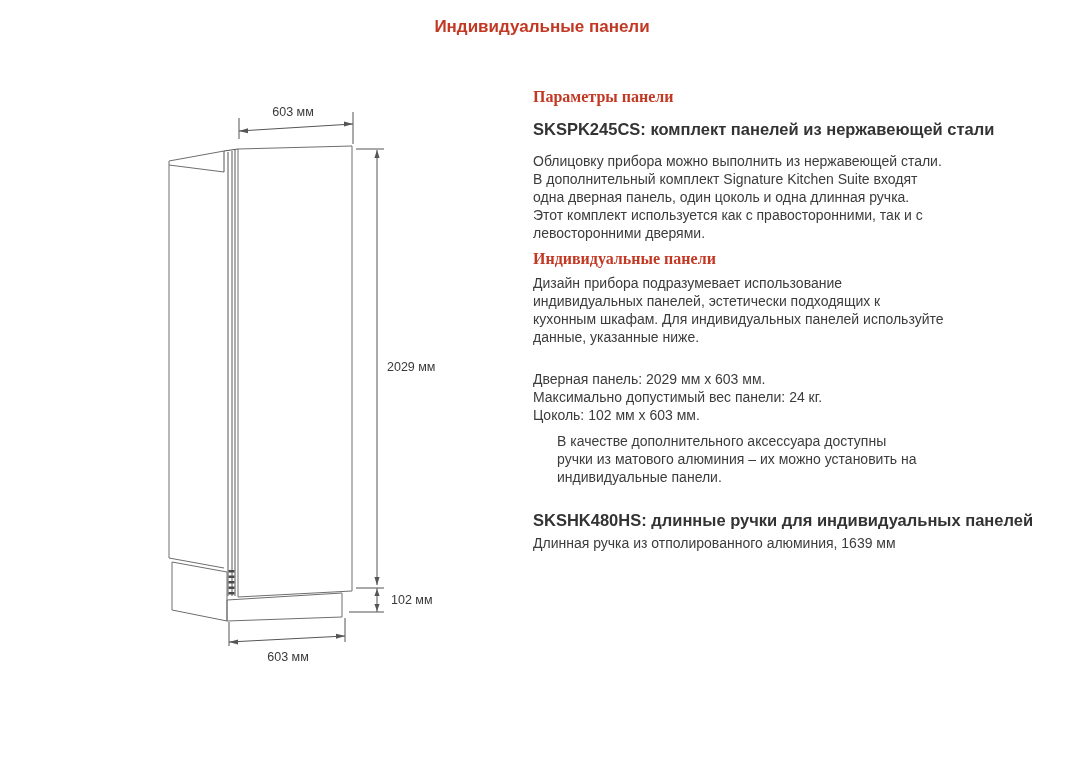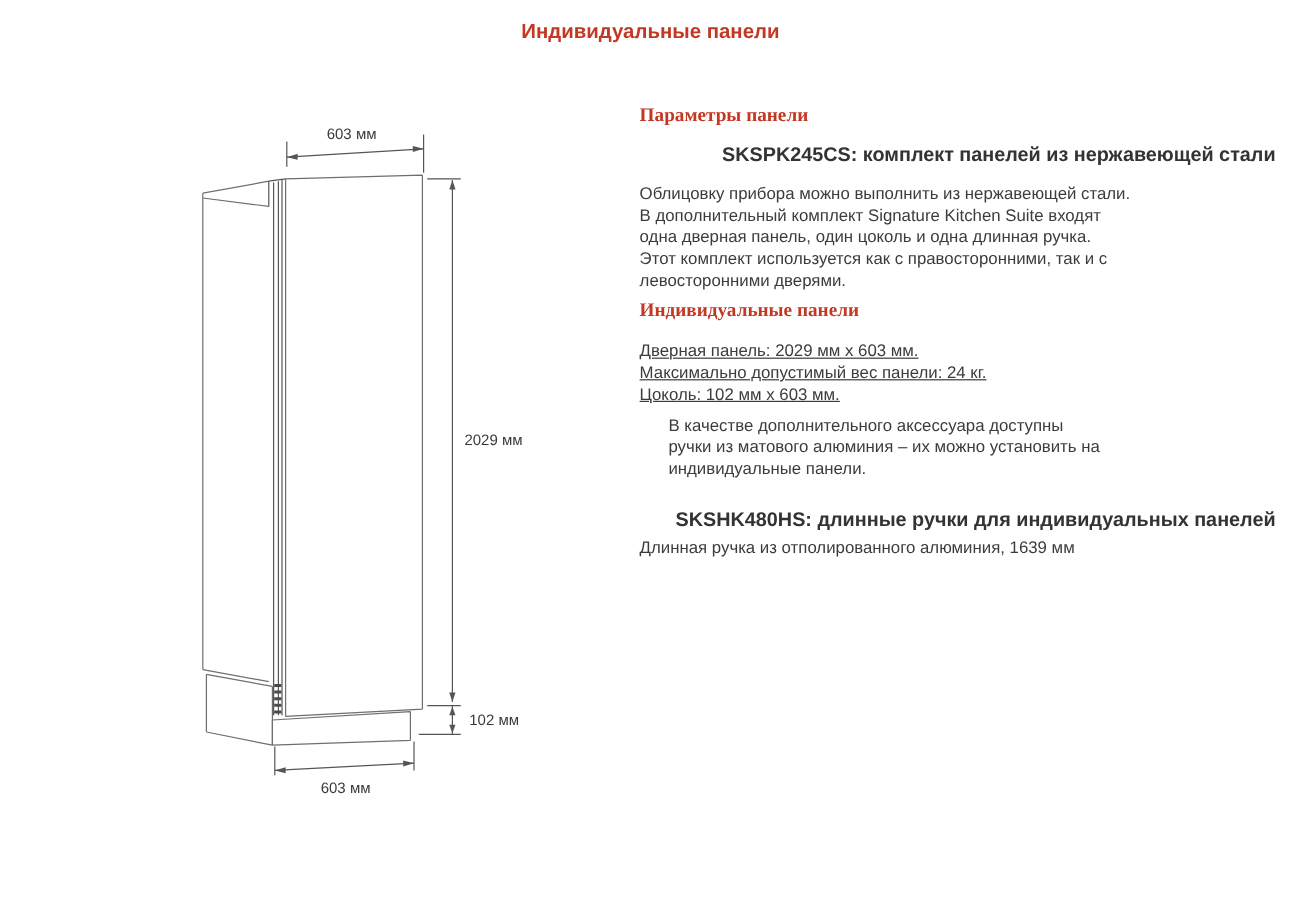--- a/index.html
+++ b/index.html
@@ -18,24 +18,24 @@
   .diagram text {
     font-family:"Liberation Sans", sans-serif; font-size:12.5px;
     fill:#3a3a3a; stroke:none;
   }
   .content { position:absolute; left:533px; top:85px; width:530px; }
   .serif-heading {
     margin:0; font-family:"Liberation Serif", serif;
     font-size:16px; line-height:24px; font-weight:bold; color:var(--accent);
   }
   .heading-2 { margin-top:5px; }
-  .code-line { margin:7px 0 0; font-size:16.5px; line-height:27px; font-weight:bold; color:#333333;text-align:right; }
+  .code-line { margin:7px 0 0; font-size:16.5px; line-height:27px; font-weight:bold; color:#333333; }
   .para { margin:9px 0 0; font-size:14px; line-height:18px; white-space:pre-line; }
   .para-tight { margin-top:3px; }
-  .specs-para { margin-top:12px;text-decoration:underline; }
+  .specs-para { margin-top:24px; }
   .accessory-para { margin-top:8px;margin-left:24px; }
   .handle-block { margin:0; }
   .handle-block .code-line { margin-top:0; }
   .handle-block .para { margin-top:0; }
   .hb-1 { margin-top:9px; }
   .hb-2 { margin-top:21px; }
 </style>
 </head>
 <body>
 
@@ -110,20 +110,24 @@
 <div class="content">
   <h2 class="serif-heading">Параметры панели</h2>
   <p class="code-line">SKSPK245CS: комплект панелей из нержавеющей стали</p>
   <p class="para">Облицовку прибора можно выполнить из нержавеющей стали.
 В дополнительный комплект Signature Kitchen Suite входят
 одна дверная панель, один цоколь и одна длинная ручка.
 Этот комплект используется как с правосторонними, так и с
 левосторонними дверями.</p>
 
   <h2 class="serif-heading heading-2">Индивидуальные панели</h2>
+  <p class="para para-tight">Дизайн прибора подразумевает использование
+индивидуальных панелей, эстетически подходящих к
+кухонным шкафам. Для индивидуальных панелей используйте
+данные, указанные ниже.</p>
   <p class="para specs-para">Дверная панель: 2029 мм x 603 мм.
 Максимально допустимый вес панели: 24 кг.
 Цоколь: 102 мм x 603 мм.</p>
   <p class="para accessory-para">В качестве дополнительного аксессуара доступны
 ручки из матового алюминия – их можно установить на
 индивидуальные панели.</p>
 
 
   <div class="handle-block hb-2">
     <p class="code-line">SKSHK480HS: длинные ручки для индивидуальных панелей</p>

